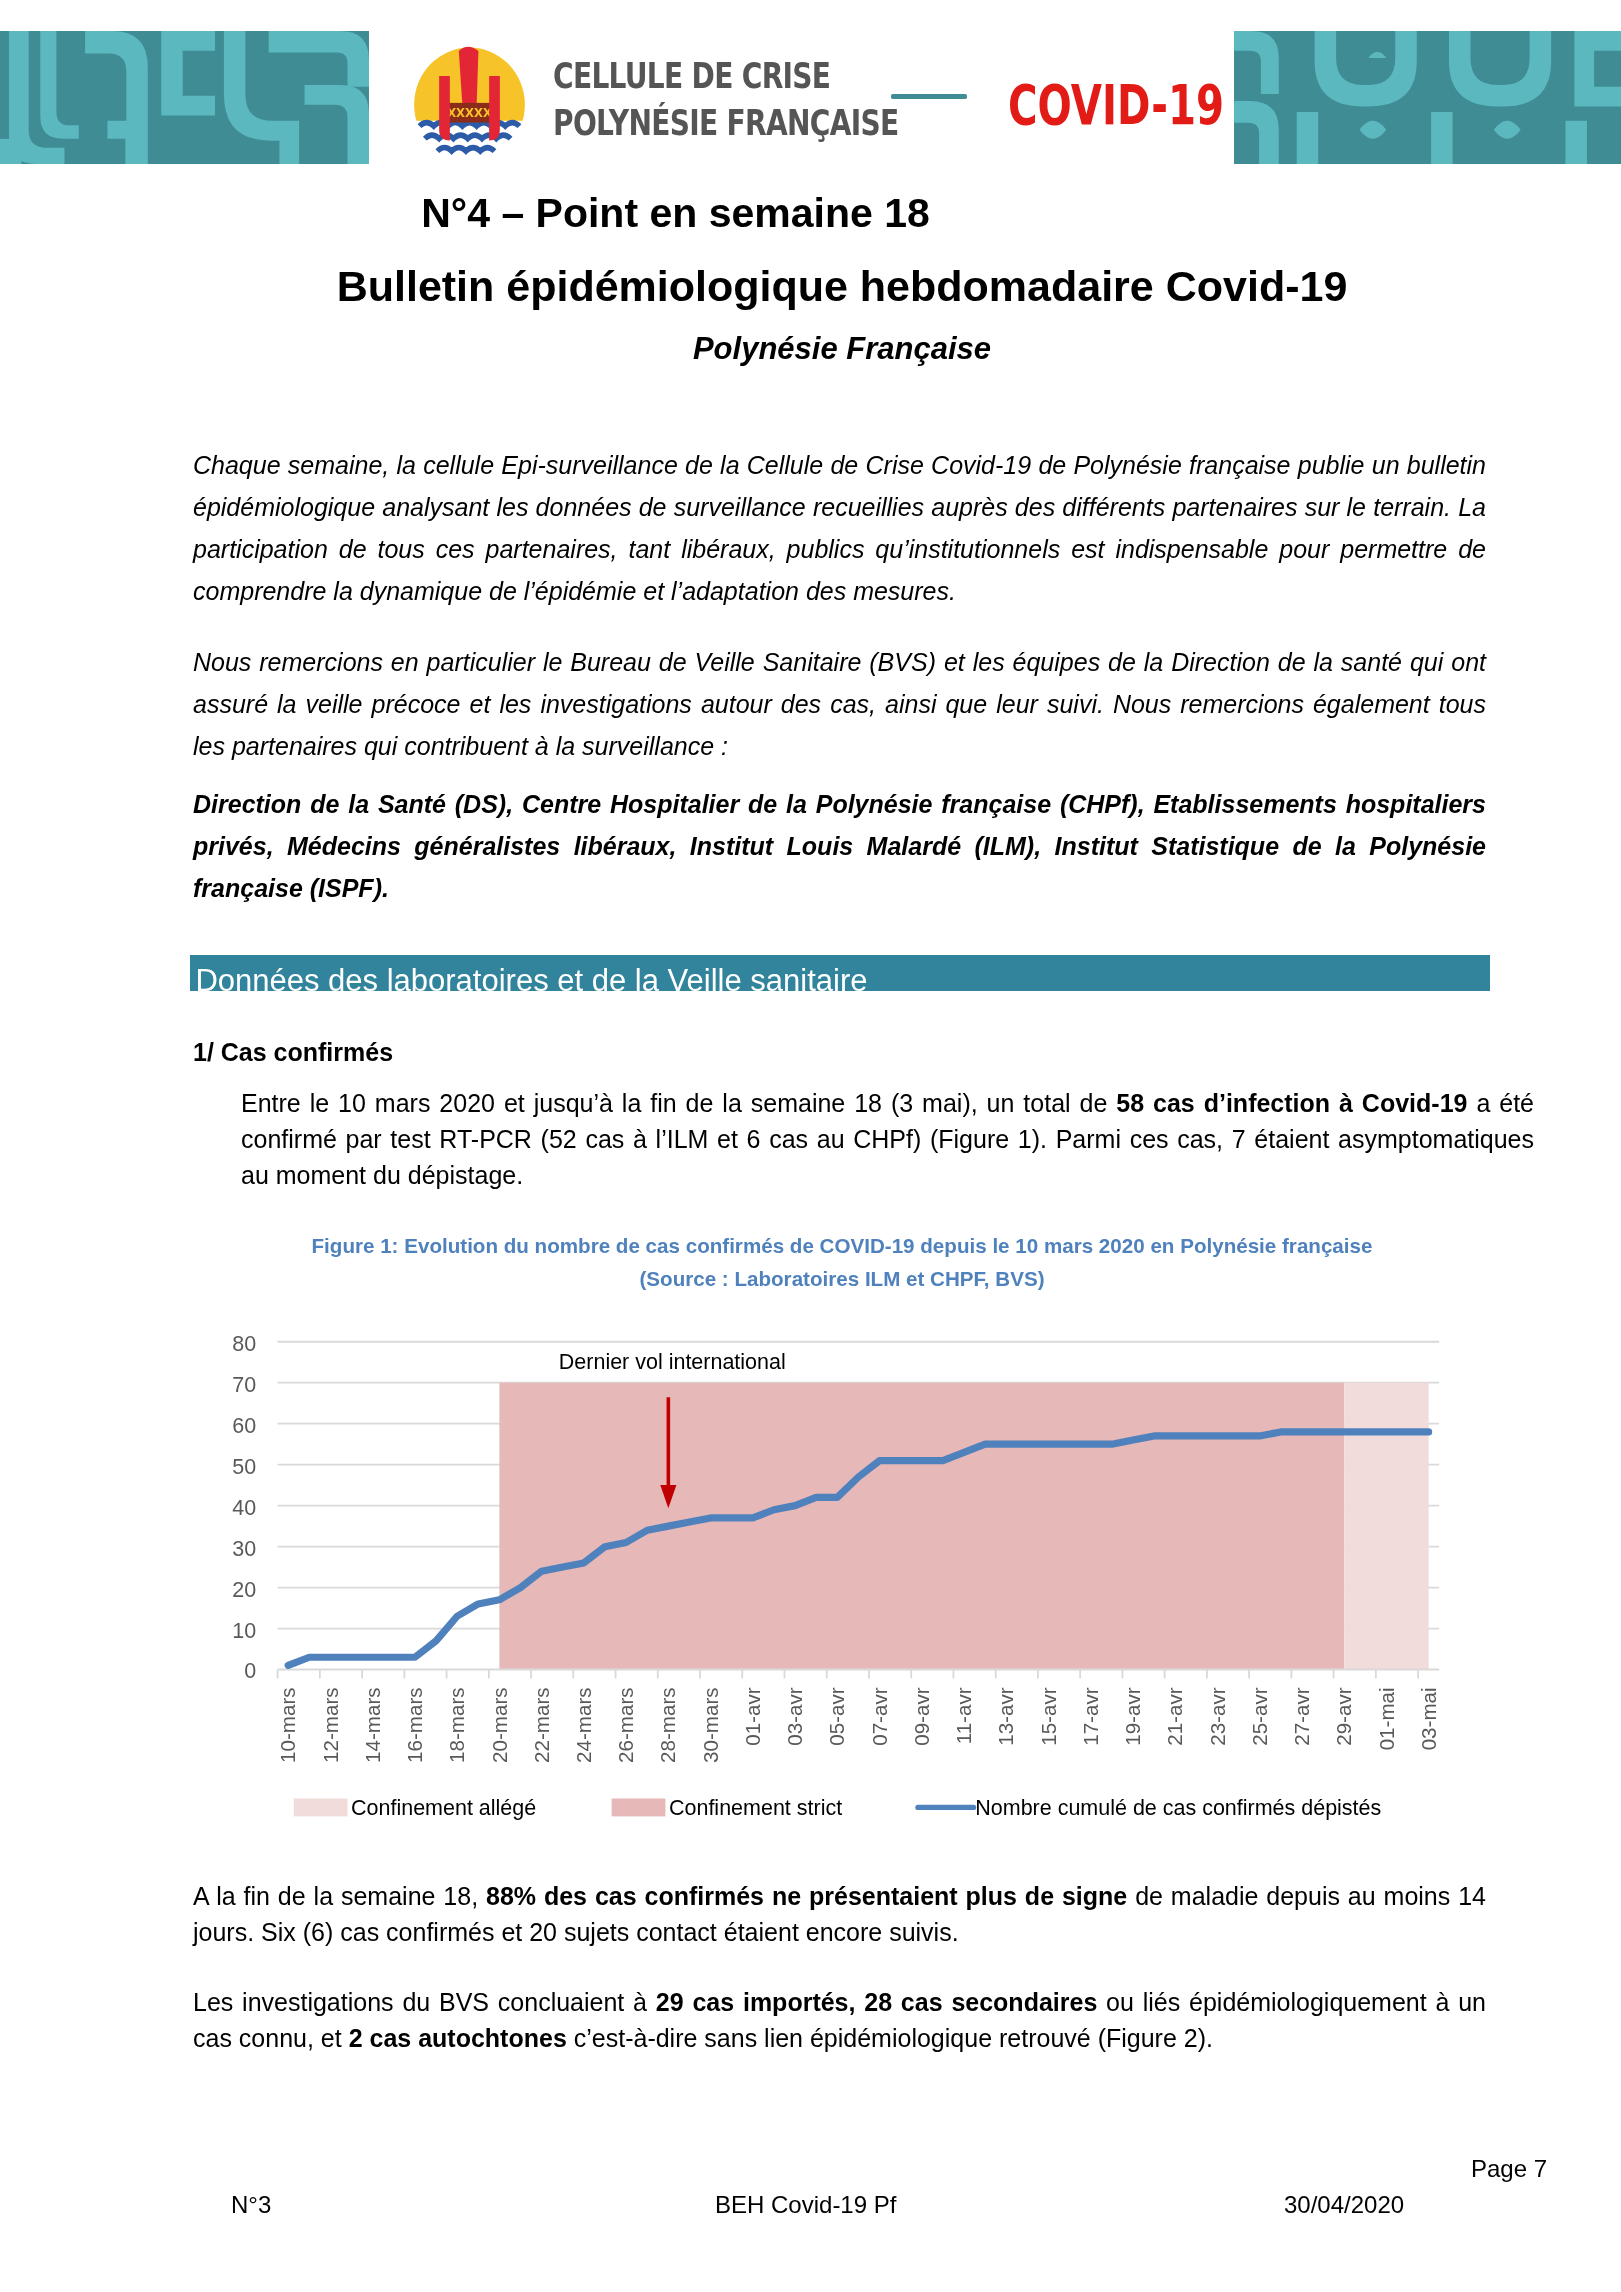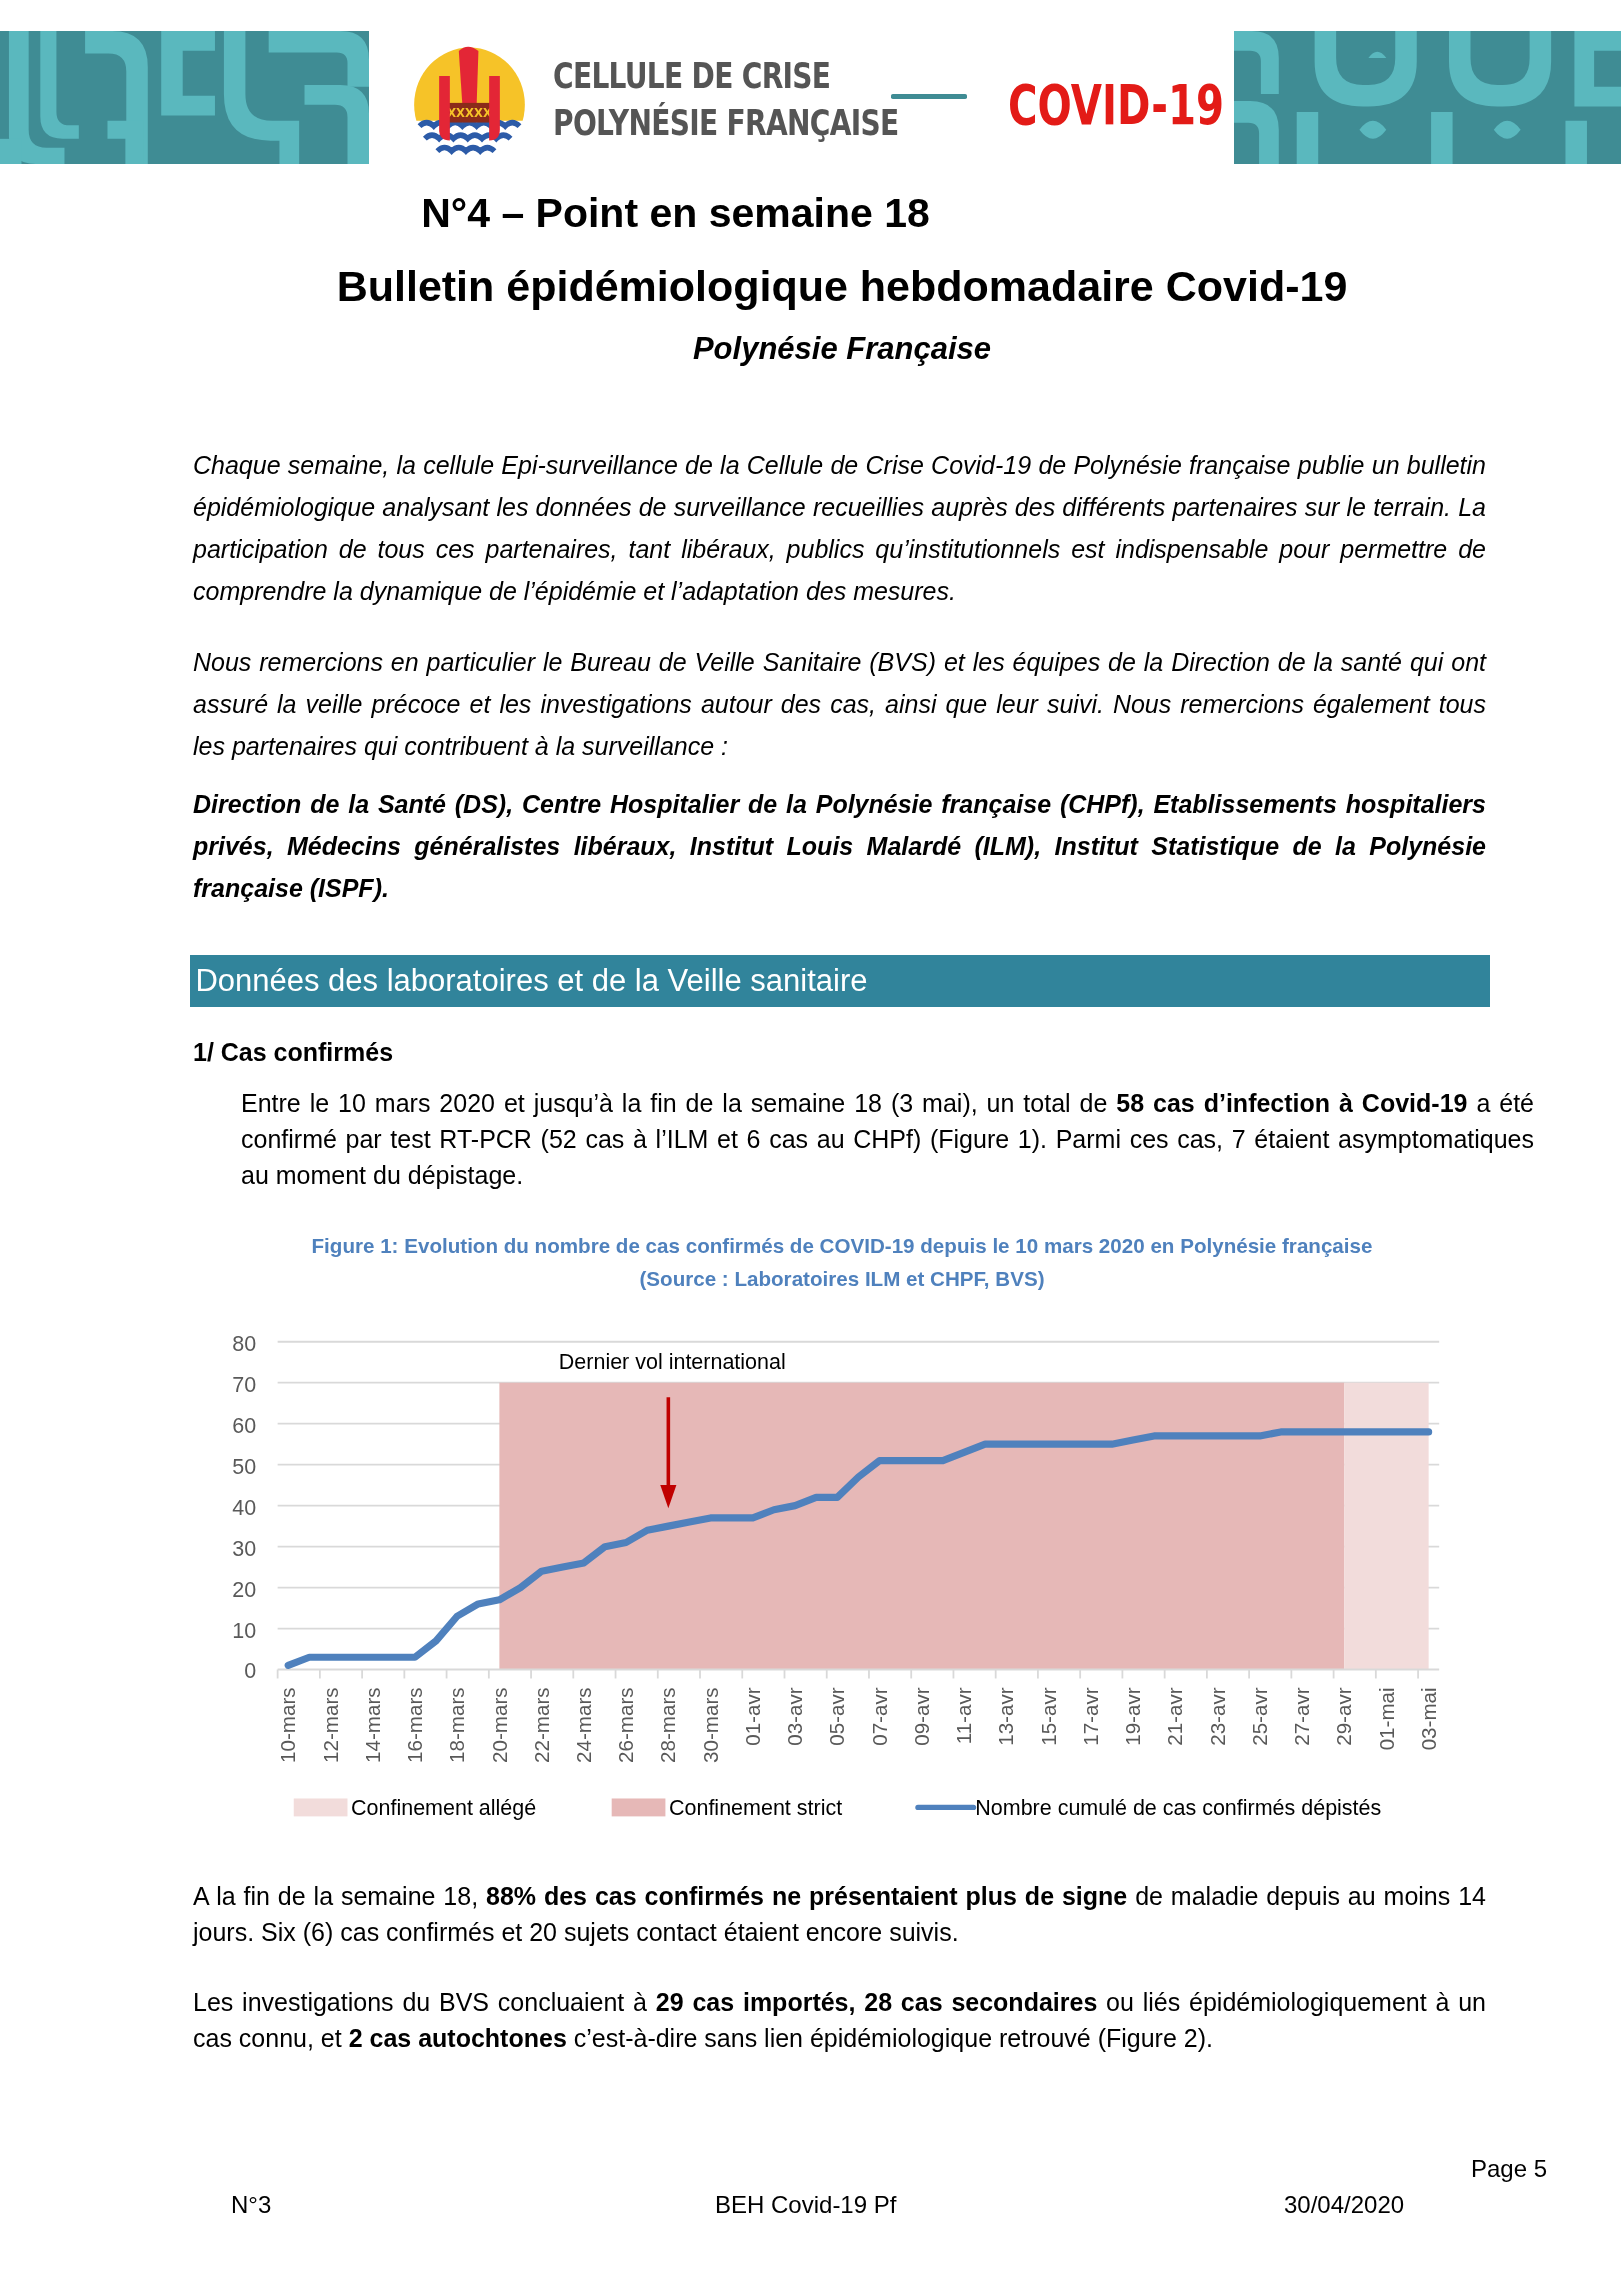--- a/index.html
+++ b/index.html
@@ -13,21 +13,21 @@
   .cellule { position:absolute; left:553px; top:52px; font-family:"DejaVu Sans", sans-serif; font-weight:bold; color:#555555; font-size:36px; line-height:47px; letter-spacing:-0.9px; transform:scaleX(0.78); transform-origin:left top; }
   .dash-line { position:absolute; left:891px; top:94px; width:76px; height:5.4px; background:#3f8c94; border-radius:1.8px; }
   .covid { position:absolute; left:1008px; top:73px; font-family:"DejaVu Sans", sans-serif; font-weight:bold; color:#e31b17; font-size:56px; line-height:63px; transform:scaleX(0.72); transform-origin:left top; }
   
   .t1 { position:absolute; left:0; width:1351px; top:186px; text-align:center; font-family:"Liberation Sans", sans-serif; font-weight:bold; font-size:41px; line-height:54px; }
   .t2 { position:absolute; left:0; width:1684px; top:258px; text-align:center; font-family:"Liberation Sans", sans-serif; font-weight:bold; font-size:43px; line-height:56px; }
   .t3 { position:absolute; left:0; width:1684px; top:326px; text-align:center; font-family:"Liberation Sans", sans-serif; font-weight:bold; font-style:italic; font-size:31px; line-height:45px; }
   .para { position:absolute; left:193px; width:1293px; font-family:"Liberation Sans", sans-serif; font-size:25px; line-height:42px; text-align:justify; }
   .ital { font-style:italic; }
   .boldital { font-style:italic; font-weight:bold; }
-  .sect { position:absolute; left:190px; top:955px; width:1300px; height:52px; background:#31849b; color:#fff; font-family:"Liberation Sans", sans-serif; font-size:31px; line-height:52px; padding-left:5.4px; box-sizing:border-box; }
+  .sect { position:absolute; left:190px; top:955px; width:1300px; height:36px; background:#31849b; color:#fff; font-family:"Liberation Sans", sans-serif; font-size:31px; line-height:52px; padding-left:5.4px; box-sizing:border-box; }
   .sub { position:absolute; left:193px; top:1036px; font-family:"Liberation Sans", sans-serif; font-weight:bold; font-size:25px; line-height:32px;text-align:right; }
   .body2 { position:absolute; left:193px; width:1293px; font-family:"Liberation Sans", sans-serif; font-size:25px; line-height:36px; text-align:justify; }
   .figcap { position:absolute; left:0; width:1684px; text-align:center; font-family:"Liberation Sans", sans-serif; font-weight:bold; color:#4f81bd; font-size:20.6px; line-height:32px; }
   #chart { position:absolute; left:0; top:0; width:1621px; height:2293px; pointer-events:none; }
   #chart text { font-family:"Liberation Sans", sans-serif; }
   .footer { position:absolute; font-family:"Liberation Sans", sans-serif; font-size:24px; }
   b { font-weight:bold; }
 </style>
 </head>
 <body>
@@ -252,17 +252,17 @@
     <text x="1089" y="2027" font-size="24" fill="#000">Nombre cumulé de cas confirmés dépistés</text>
   </svg>
 
 <div class="body2" style="top:1878px;">
   <span>A la fin de la semaine 18, </span><b>88% des cas confirmés ne présentaient plus de signe</b><span> de maladie depuis au moins 14 jours. Six (6) cas confirmés et 20 sujets contact étaient encore suivis.</span>
 </div>
 <div class="body2" style="top:1984px;">
   <span>Les investigations du BVS concluaient à </span><b>29 cas importés, 28 cas secondaires</b><span> ou liés épidémiologiquement à un cas connu, et </span><b>2 cas autochtones</b><span> c’est-à-dire sans lien épidémiologique retrouvé (Figure 2).</span>
 </div>
 
-<div class="footer" style="left:1471px; top:2155px;">Page 5</div>
+<div class="footer" style="left:1471px; top:2155px;">Page 7</div>
 <div class="footer" style="left:231px; top:2191px;">N°3</div>
 <div class="footer" style="left:715px; top:2191px;">BEH Covid-19 Pf</div>
 <div class="footer" style="left:1284px; top:2191px;">30/04/2020</div>
 
 
 </body></html>

